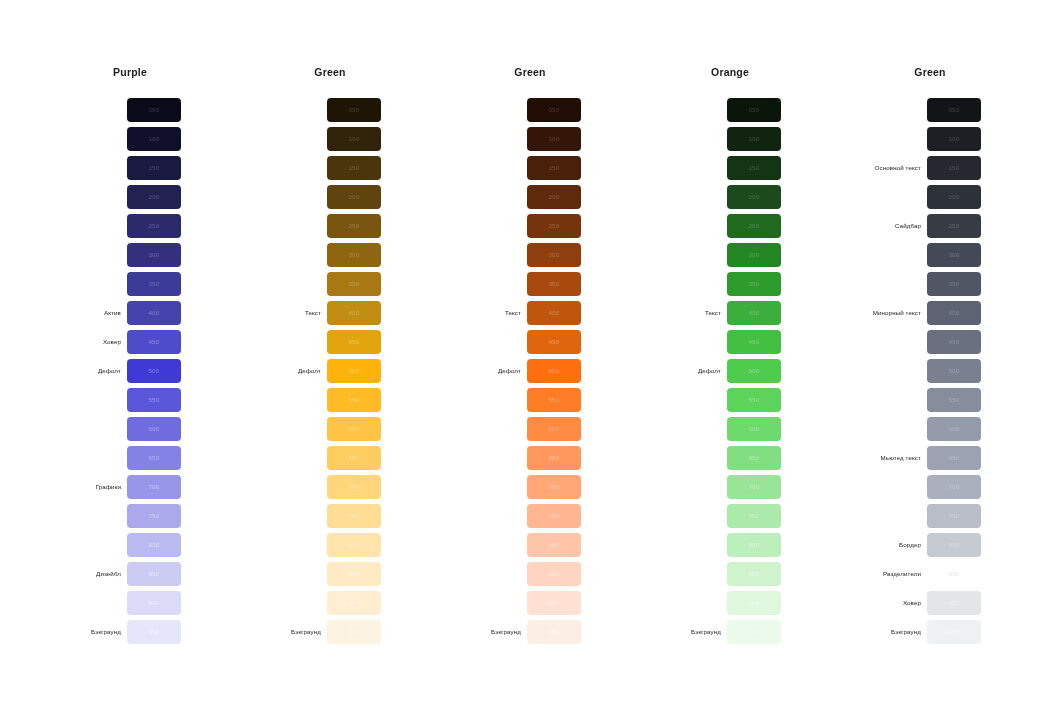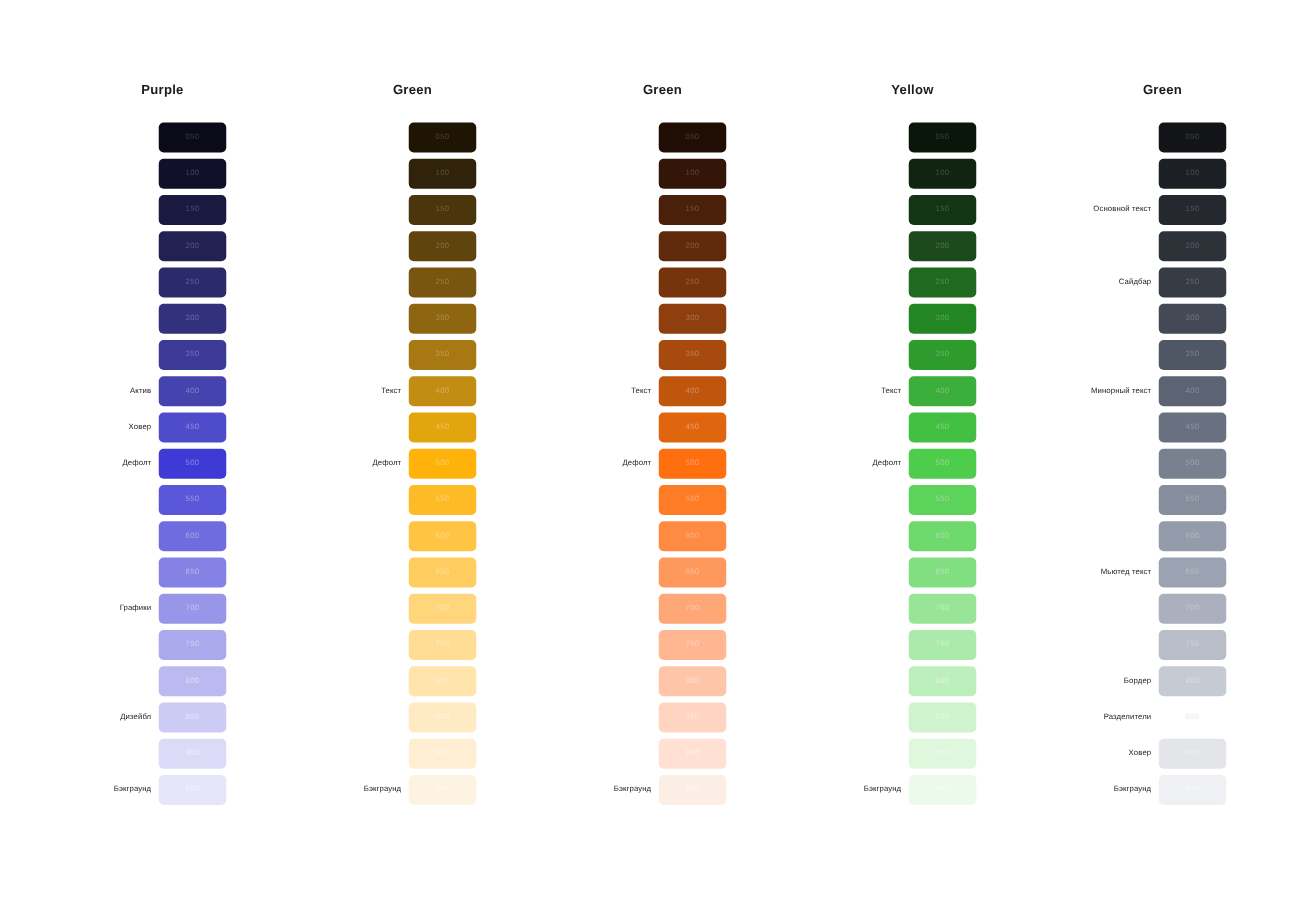--- a/index.html
+++ b/index.html
@@ -452,21 +452,21 @@
         </div>
         <div class="swatch-row">
           <div class="swatch-label" style="color: rgb(27, 28, 32);">Бэкграунд</div>
           <div class="swatch-chip" style="background: rgb(253, 238, 229);">
             <span class="swatch-step" style="color: rgb(254, 247, 242);">950</span>
           </div>
         </div>
       </div>
     </div>
     <div class="palette-column">
-      <div class="column-title">Yellow</div>
+      <div class="column-title">Orange</div>
       <div class="swatch-list">
         <div class="swatch-row">
           <div class="swatch-label" style="color: rgb(27, 28, 32);"></div>
           <div class="swatch-chip" style="background: rgb(10, 22, 10);">
             <span class="swatch-step" style="color: rgb(58, 67, 58);">050</span>
           </div>
         </div>
         <div class="swatch-row">
           <div class="swatch-label" style="color: rgb(27, 28, 32);"></div>
           <div class="swatch-chip" style="background: rgb(16, 36, 15);">

